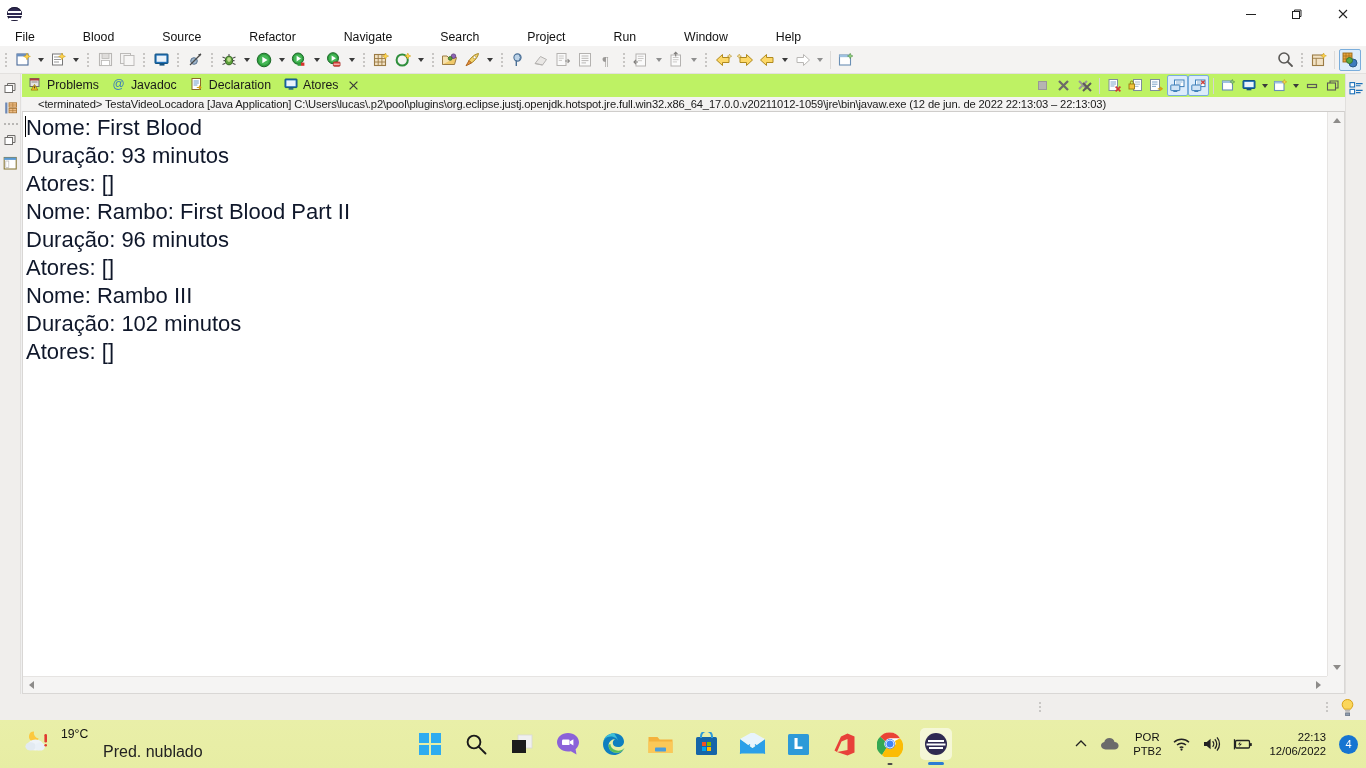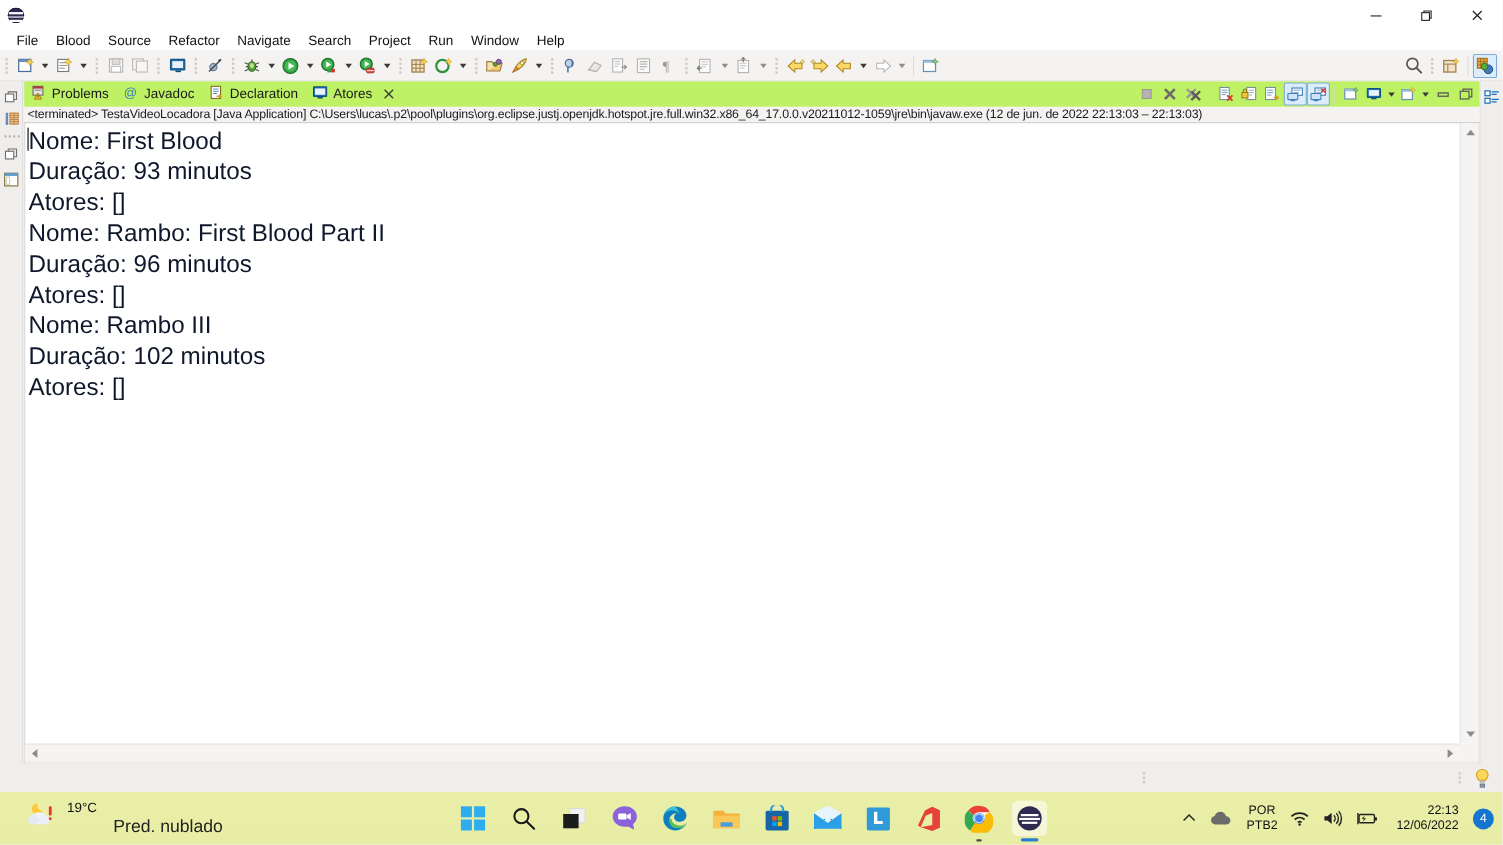--- a/index.html
+++ b/index.html
@@ -32,21 +32,21 @@
   .winbtn{
     width:46px;height:28px;display:flex;align-items:center;justify-content:center;
     font-size:12px;color:#222;
   }
   .winbtn.close{ color:#222; }
   .winbtn svg{ display:block; }
 
   
   #menubar{
     position:absolute; top:28px; left:0; width:1366px; height:18px;
-    background:#ffffff; display:flex; align-items:center; padding-left:7px;
+    background:#ffffff; display:flex; align-items:center; padding-left:7px;gap:32px;
   }
   .menu-item{
     font-size:12.3px;color:#111; padding:0 8px; white-space:nowrap; line-height:18px;
   }
 
   
   #toolbar{
     position:absolute; top:46px; left:0; width:1366px; height:28px;
     background:#f4f3f2;
     border-bottom:1px solid #e3e1df;
@@ -104,21 +104,21 @@
   .vbtn{ width:21px;height:21px;display:flex;align-items:center;justify-content:center;flex:0 0 auto;}
   .vbtn.framed{ background:#dcecfb;border:1px solid #7aaddb;border-radius:2px;}
   .vsep{ width:1px;height:16px;background:#d7d5d3;margin:0 4px;flex:0 0 auto;}
   .vatrow{ width:10px;height:21px;display:flex;align-items:center;justify-content:center;flex:0 0 auto;}
   .vatrow::after{
     content:""; width:0;height:0;border-left:3.5px solid transparent;border-right:3.5px solid transparent;
     border-top:4px solid #3a3a3a;
   }
 
   #statusline{
-    height:14px; padding-left:3px; font-size:11.2px; color:#1a1a1a; white-space:nowrap;
+    height:14px; padding-left:16px; font-size:11.2px; color:#1a1a1a; white-space:nowrap;
     letter-spacing:-0.15px; line-height:14px;
     background:#f4f3f2;
   }
 
   #console-wrap{
     position:absolute; left:0; top:37px; width:1323px; height:583px;
     background:#ffffff; border:1px solid #d9d7d5; border-top:1px solid #cfcdcb;
   }
   #console-text{
     position:absolute; left:3px; top:2px; right:20px; bottom:18px;

